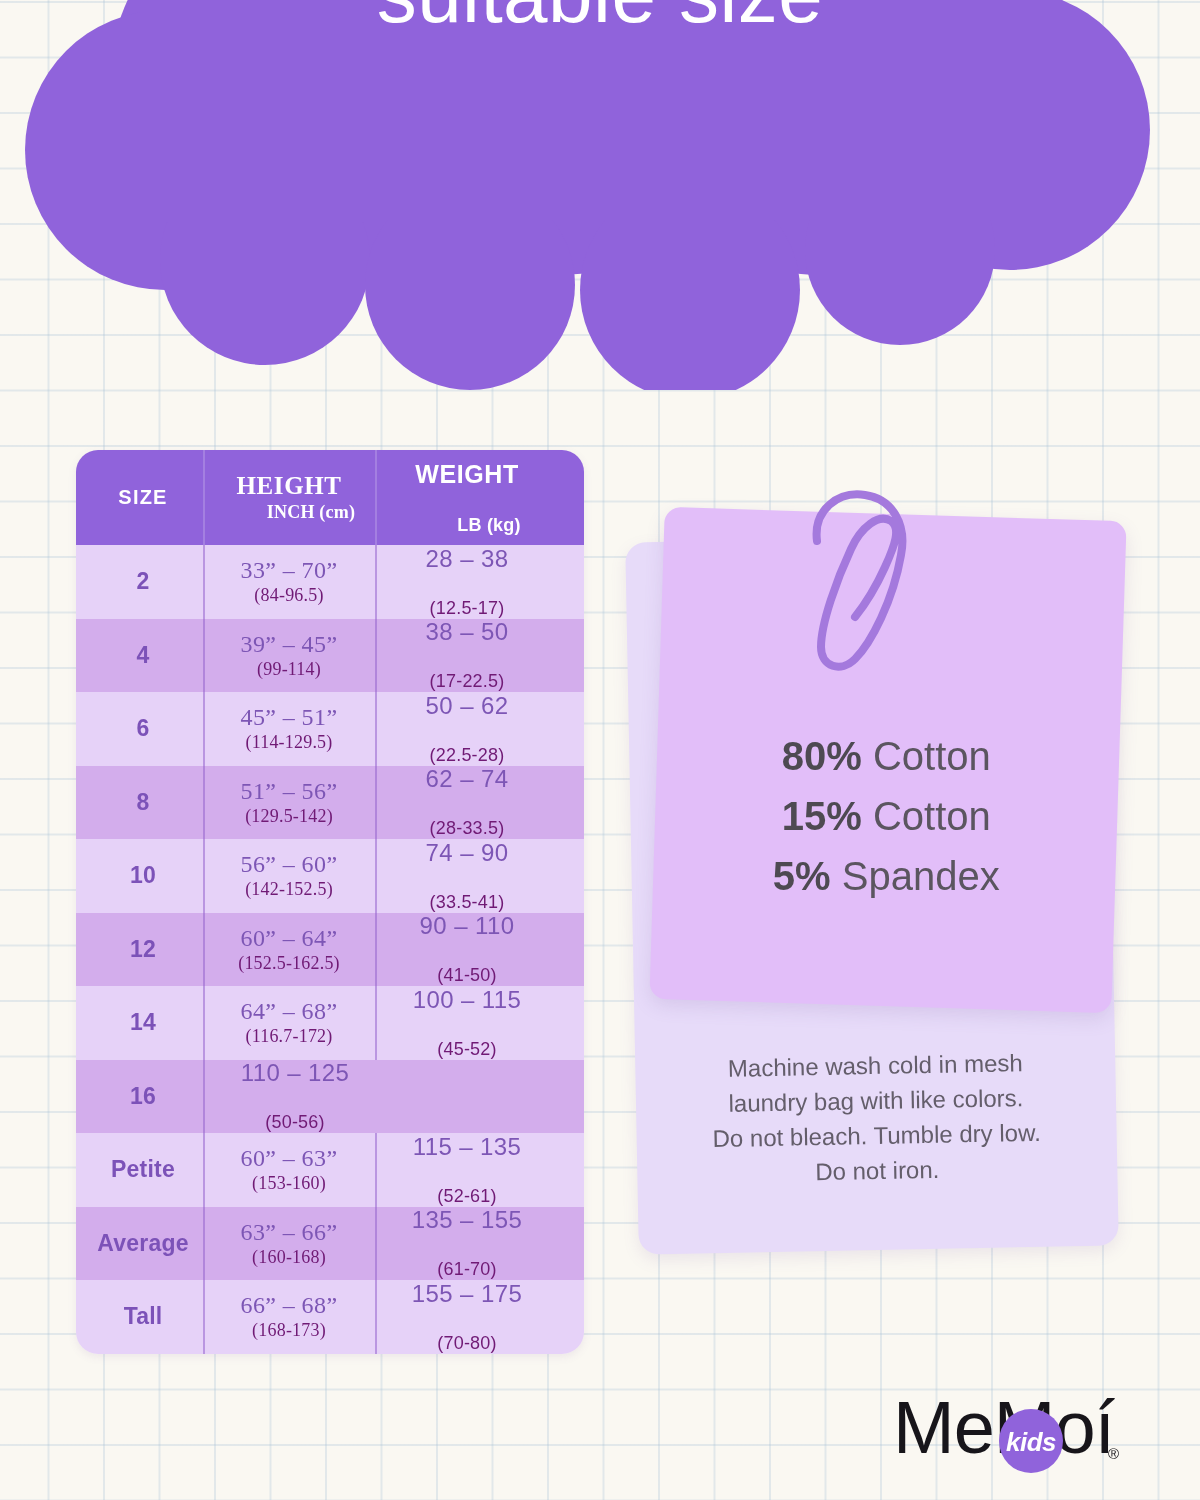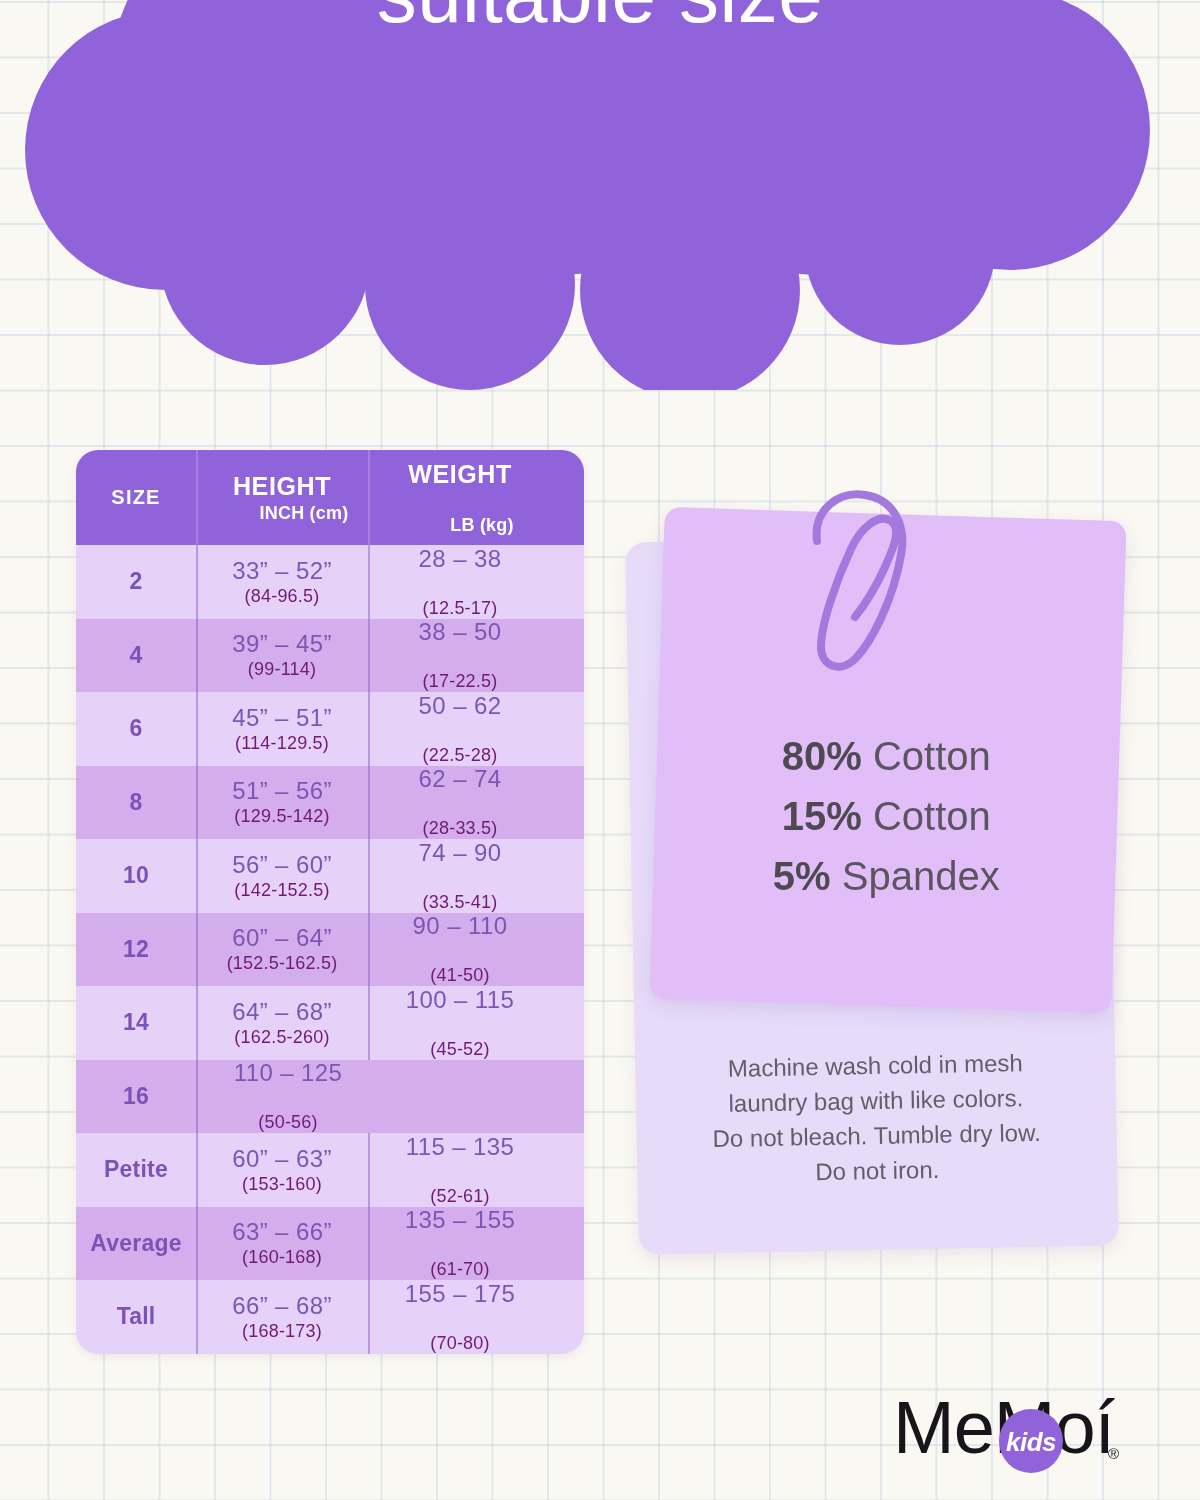--- a/index.html
+++ b/index.html
@@ -72,22 +72,22 @@
     color: #ffffff;
     position: relative;
   }
   .tbl-header .cell + .cell::before {
     content: "";
     position: absolute;
     left: 0; top: 0; bottom: 0;
     width: 2px;
     background: rgba(255,255,255,.18);
   }
-  .c-size   { width: 120px; }
-  .c-height { width: 172px; }
+  .c-size   { width: 120px; padding-left: 7px; }
+  .c-height { width: 172px; font-family: Liberation Serif, serif; }
   .c-weight { width: 184px; gap: 24px; }
 
   .hd-main {
     font-size: 25px;
     font-weight: bold;
     letter-spacing: .6px;
   }
   .hd-main.small { font-size: 20px; letter-spacing: 1.2px; }
   .hd-sub {
     font-size: 18px;
@@ -281,21 +281,21 @@
       <div class="hd-main">WEIGHT</div>
       <div class="hd-sub">LB (kg)</div>
     </div>
   </div>
 
   <div class="tbl-row">
     <div class="cell c-size">
       <div class="sz-label">2</div>
     </div>
     <div class="cell c-height">
-      <div class="val-main">33” – 52”</div>
+      <div class="val-main">33” – 70”</div>
       <div class="val-sub">(84-96.5)</div>
     </div>
     <div class="cell c-weight">
       <div class="val-main">28 – 38</div>
       <div class="val-sub">(12.5-17)</div>
     </div>
   </div>
 
   <div class="tbl-row alt">
     <div class="cell c-size">
@@ -366,21 +366,21 @@
       <div class="val-sub">(41-50)</div>
     </div>
   </div>
 
   <div class="tbl-row">
     <div class="cell c-size">
       <div class="sz-label">14</div>
     </div>
     <div class="cell c-height">
       <div class="val-main">64” – 68”</div>
-      <div class="val-sub">(162.5-260)</div>
+      <div class="val-sub">(116.7-172)</div>
     </div>
     <div class="cell c-weight">
       <div class="val-main">100 – 115</div>
       <div class="val-sub">(45-52)</div>
     </div>
   </div>
 
   <div class="tbl-row alt">
     <div class="cell c-size">
       <div class="sz-label">16</div>

